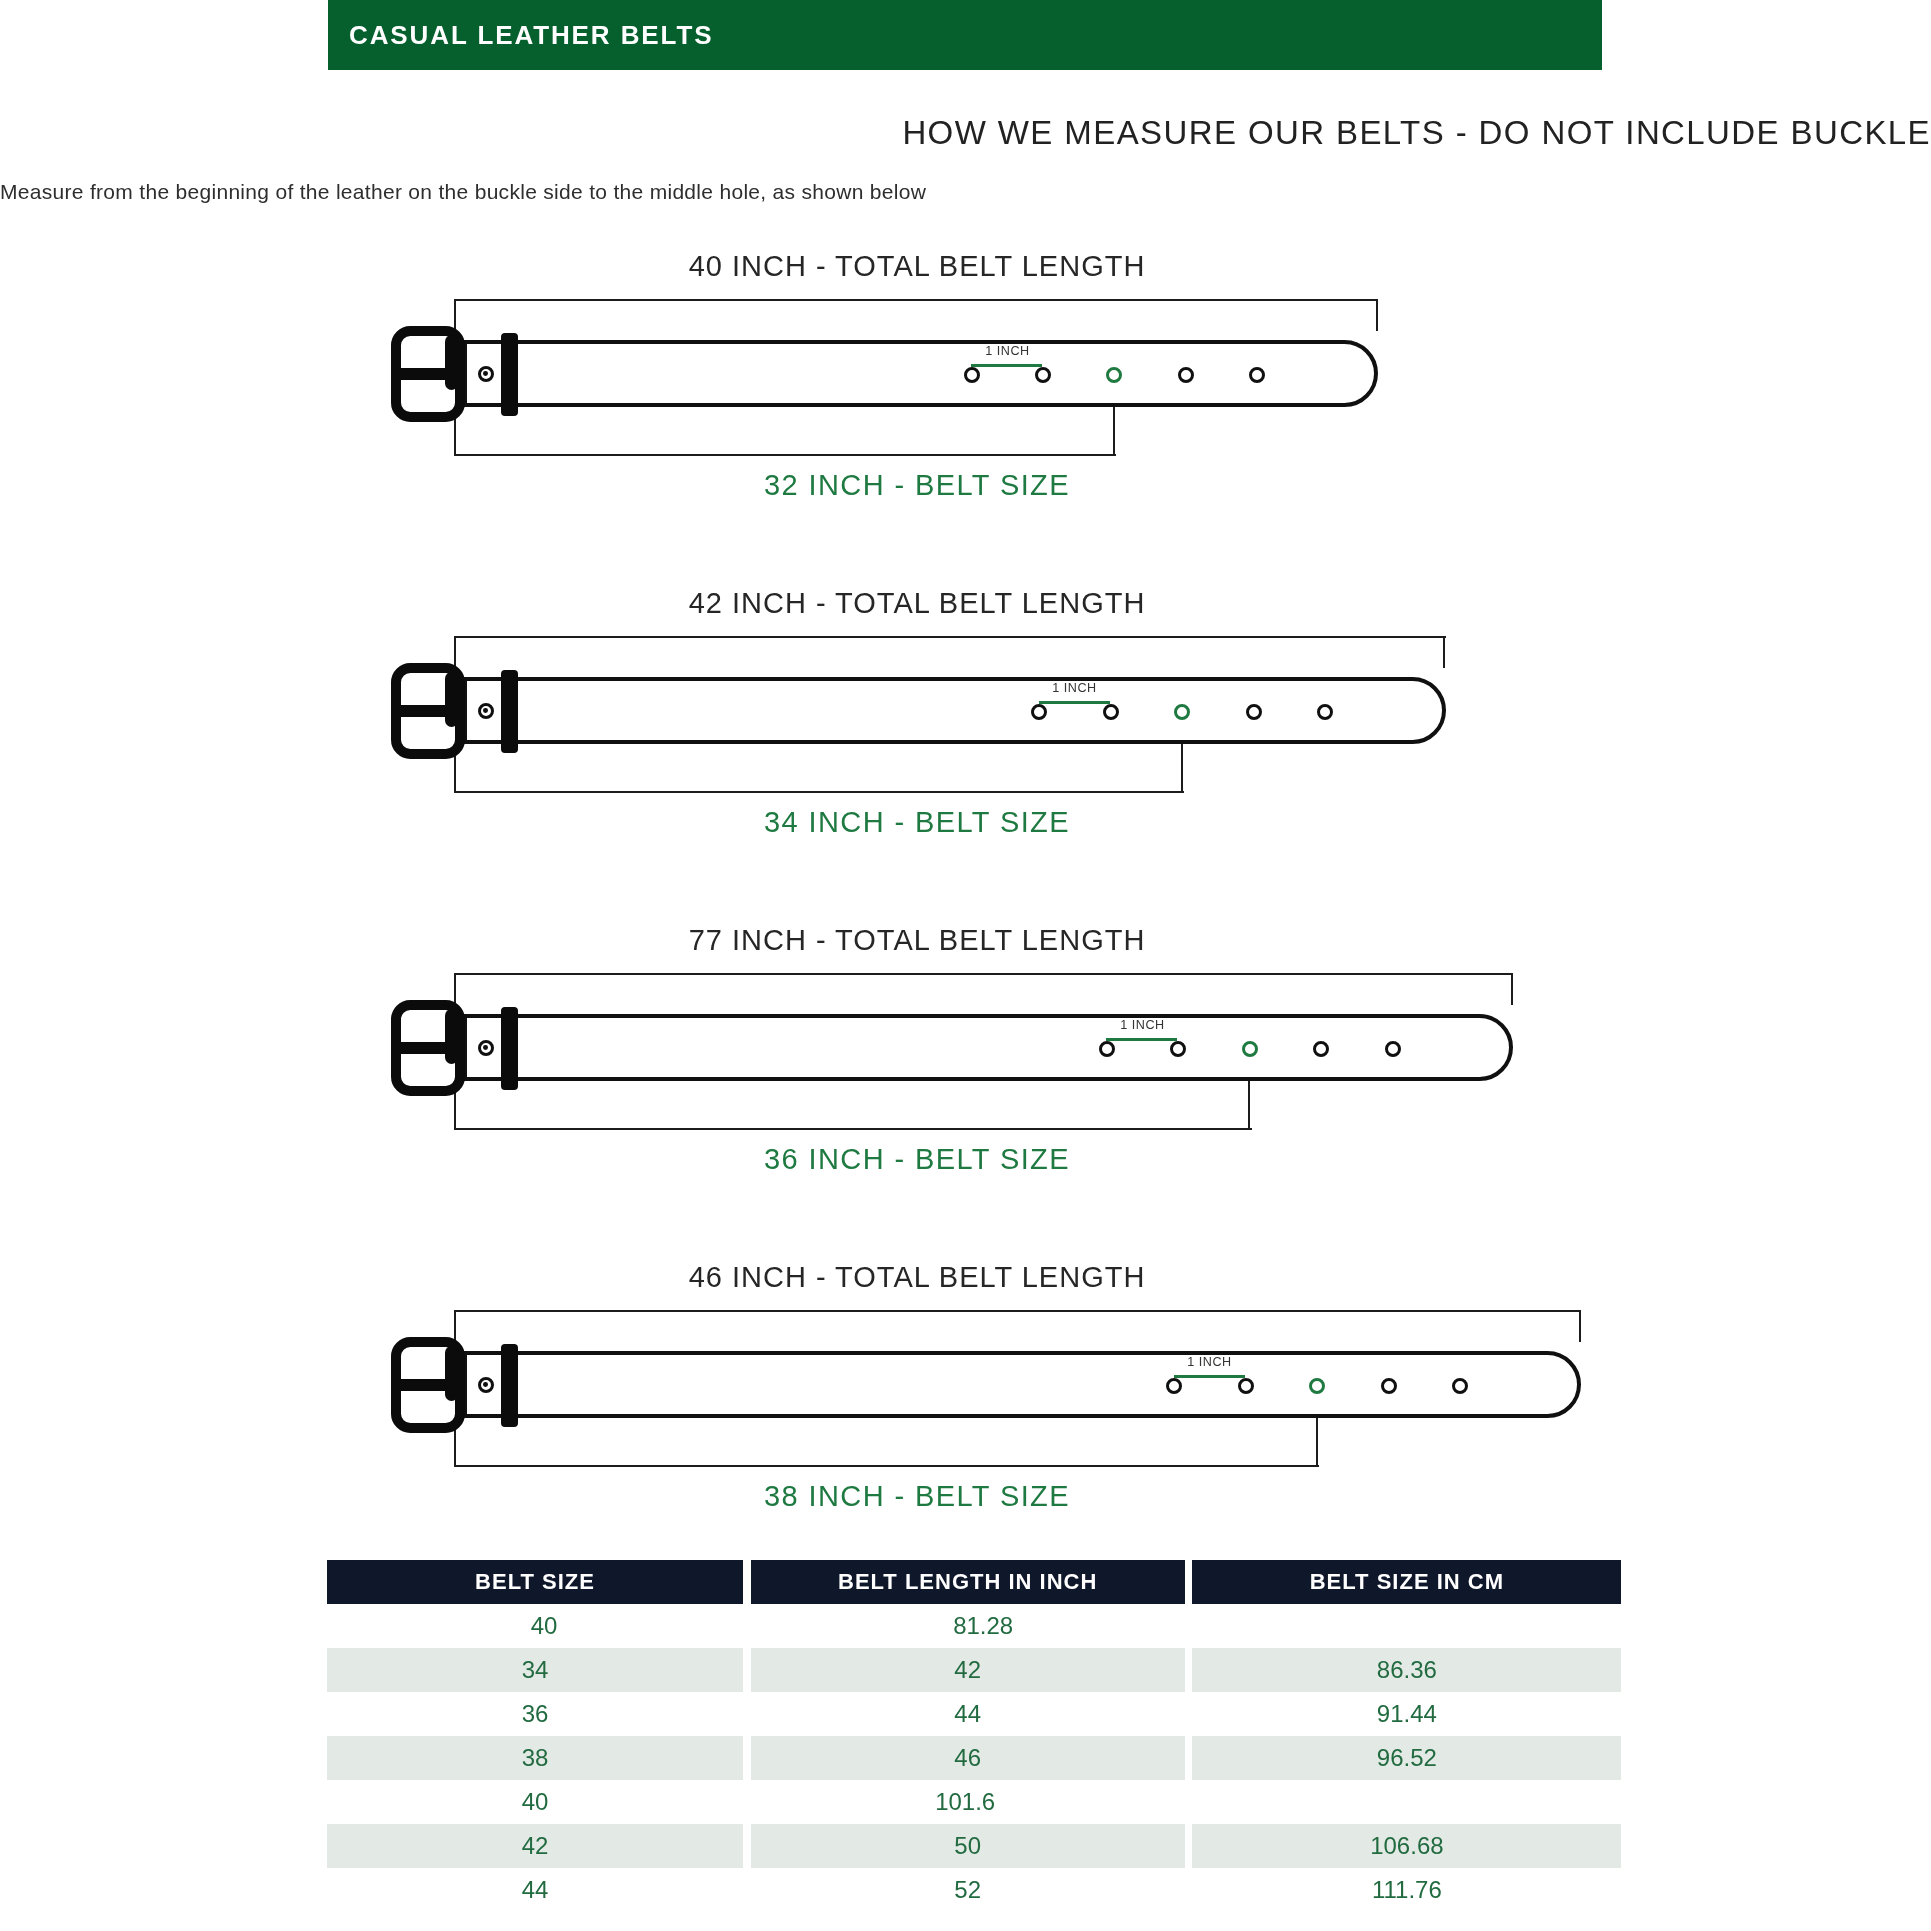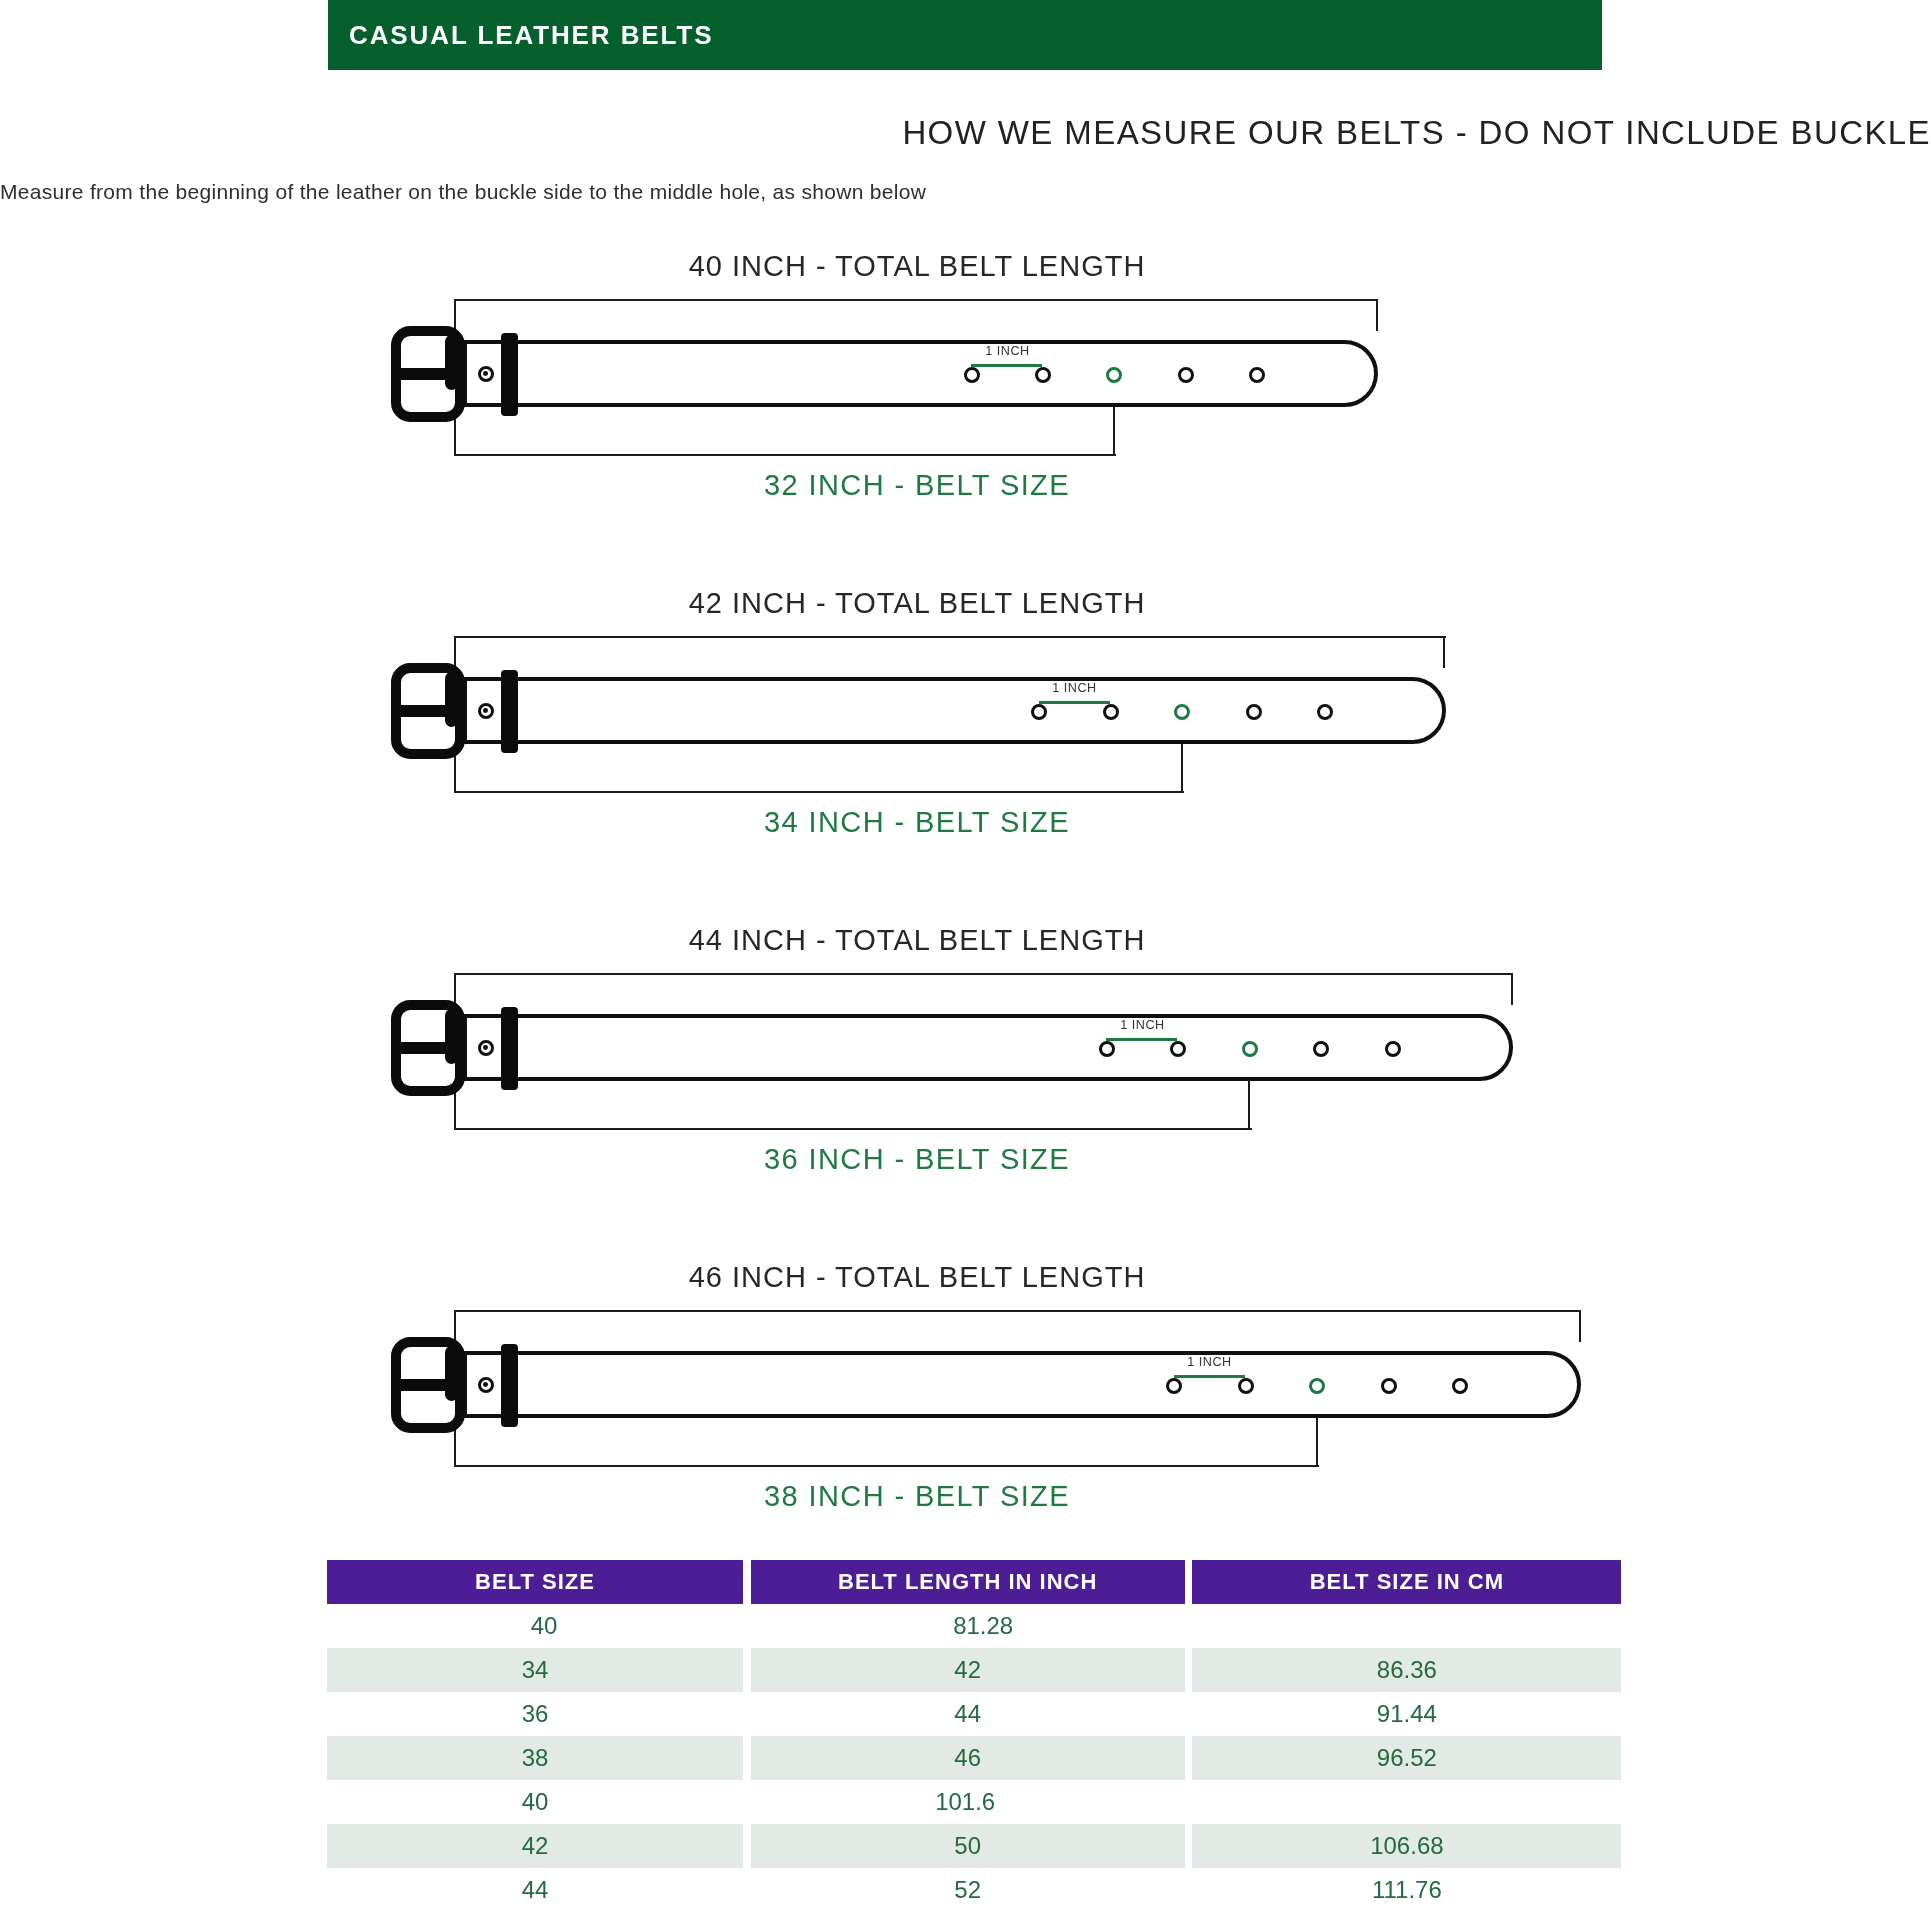--- a/index.html
+++ b/index.html
@@ -72,21 +72,21 @@
     font-size:29px;letter-spacing:1.4px;color:#1f7a42;
   }
   
   .size-table{left:327px;top:1560px;width:1295px;}
   .t-row{display:flex;gap:7.7px;height:44px;}
   .t-cell{
     display:flex;align-items:center;justify-content:center;box-sizing:border-box;
   }
   .c1{width:416px;}  .c2{width:434px;}  .c3{width:429px;}
   .t-head .t-cell{
-    background:#4c1d95;color:#ffffff;font-weight:bold;font-size:22px;letter-spacing:1px;
+    background:#0f172a;color:#ffffff;font-weight:bold;font-size:22px;letter-spacing:1px;
   }
   .t-body .t-cell{font-size:24px;color:#226b41;}
   .t-row.alt .t-cell{background:#e3e9e4;}
 </style>
 </head>
 <body>
 
 <div class="abs topbar">
   <div class="topbar-text">CASUAL LEATHER BELTS</div>
 </div>
@@ -142,21 +142,21 @@
   <div class="abs hole green" style="left:1174px;"></div>
   <div class="abs hole" style="left:1246px;"></div>
   <div class="abs hole" style="left:1317px;"></div>
   <div class="abs line meas-h" style="left:454px;width:730px;"></div>
   <div class="abs line meas-v" style="left:1181px;"></div>
   <div class="abs meas-arrow" style="left:1176px;"></div>
   <div class="abs d-size-label">34 INCH - BELT SIZE</div>
 </div>
 
 <div class="abs diagram" style="top:923px;">
-  <div class="abs d-title">44 INCH - TOTAL BELT LENGTH</div>
+  <div class="abs d-title">77 INCH - TOTAL BELT LENGTH</div>
   <div class="abs line bracket-h" style="left:454px;width:1059px;"></div>
   <div class="abs line bracket-v-left" style="left:454px;"></div>
   <div class="abs line bracket-v-right" style="left:1511px;"></div>
   <div class="abs strap" style="left:463px;width:1050px;"></div>
   <div class="abs buckle">
     <div class="buckle-bar"></div>
     <div class="buckle-capsule"></div>
   </div>
   <div class="abs keeper"></div>
   <div class="abs bhole">

